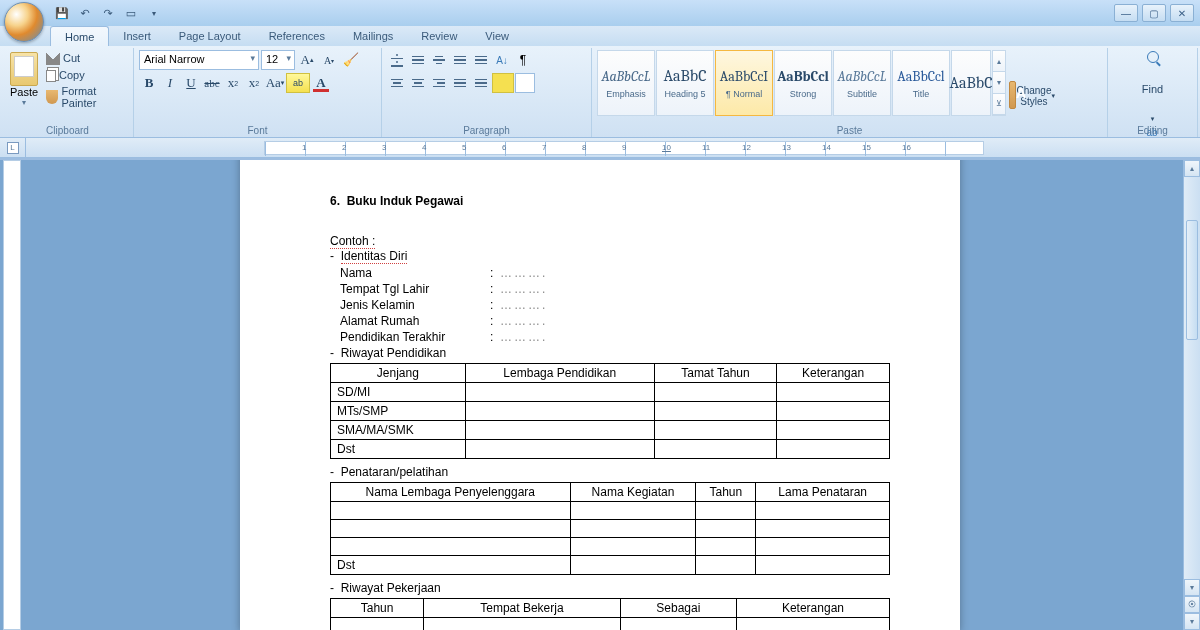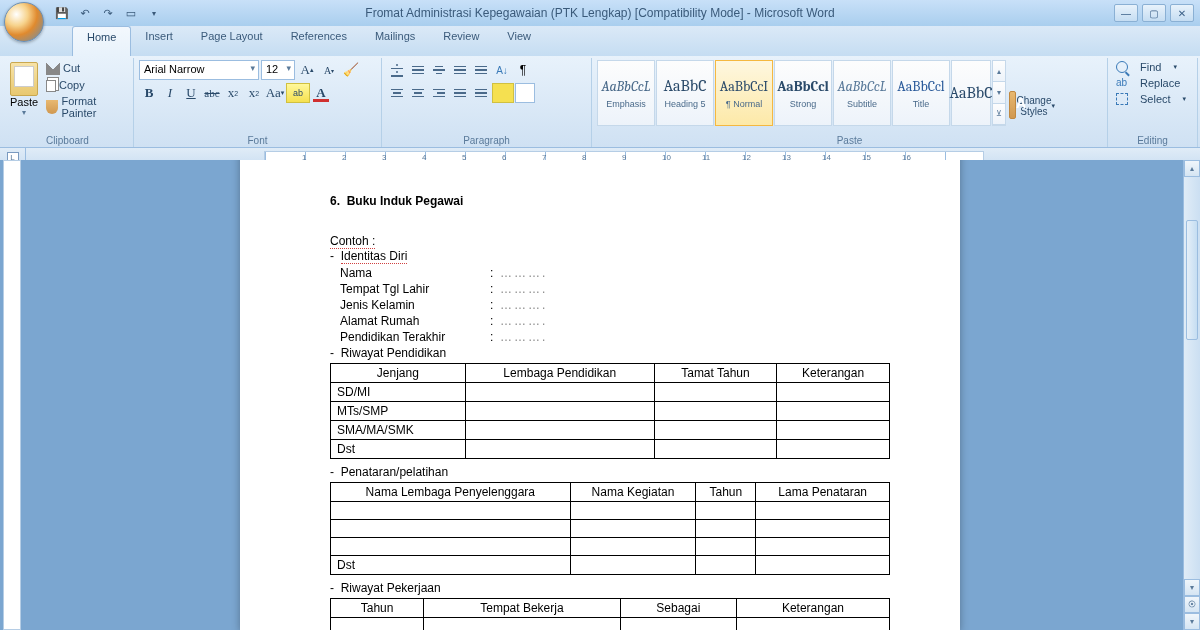--- a/index.html
+++ b/index.html
@@ -8,21 +8,21 @@
 
 .titlebar { height:26px; background:linear-gradient(#c8e0f8,#a9ceee); display:flex; align-items:center; position:relative; }
 .office-btn { width:40px; height:40px; position:absolute; top:2px; left:4px; z-index:10; border-radius:50%; background:radial-gradient(circle at 30% 30%,#fff 0,#f7d38c 30%,#e08a2e 55%,#5c8fbd 100%); border:1px solid #6b8fb5; box-shadow:0 1px 3px rgba(0,0,0,.3); }
 .qat { margin-left:52px; display:flex; gap:3px; align-items:center; }
 .qat-btn { width:20px; height:20px; display:flex; align-items:center; justify-content:center; color:#3a5a7a; cursor:pointer; }
 .title-text { position:absolute; left:50%; transform:translateX(-50%); color:#3a5a7a; font-size:12px; }
 .winbtns { position:absolute; right:6px; display:flex; gap:4px; }
 .winbtn { width:24px; height:18px; background:linear-gradient(#e8f2fb,#c5ddf2); border:1px solid #8ab0d4; border-radius:2px; display:flex; align-items:center; justify-content:center; color:#3c6189; font-size:10px; cursor:pointer; }
 
 
-.tabs { height:30px; background:linear-gradient(#dbe9f7,#c5ddf2); display:flex; padding-left:72px; }
+.tabs { height:20px; background:linear-gradient(#dbe9f7,#c5ddf2); display:flex; padding-left:50px; }
 .tab { padding:4px 14px 0; color:#3a5a7a; cursor:pointer; border-top-left-radius:3px; border-top-right-radius:3px; }
 .tab.active { background:linear-gradient(#f3f8fd,#e8f2fb); border:1px solid #9bbde0; border-bottom:none; color:#2a4a6a; }
 
 
 .ribbon { height:92px; background:linear-gradient(#e8f2fb,#cfe1f3); border-bottom:1px solid #9bbde0; display:flex; padding:2px 2px 0 2px; }
 .group { border-right:1px solid #b5d0e8; padding:2px 5px 0; display:flex; flex-direction:column; position:relative; }
 .group-label { position:absolute; bottom:1px; left:0; right:0; text-align:center; font-size:10px; color:#5a7a9a; }
 .group-body { flex:1; display:flex; gap:3px; }
 
 
@@ -67,21 +67,21 @@
 .sbox.sub .prev { color:#5a7a9a; font-style:italic; }
 .sbox.ttl .prev { color:#2a5a9a; }
 .sarrows { width:14px; display:flex; flex-direction:column; border:1px solid #c5d8ea; }
 .sarrows div { flex:1; display:flex; align-items:center; justify-content:center; font-size:8px; color:#5a7a9a; border-bottom:1px solid #c5d8ea; cursor:pointer; background:linear-gradient(#fdfdfd,#edf3fa); }
 .change-sty { width:46px; display:flex; flex-direction:row; align-items:center; padding-top:4px; cursor:pointer; color:#2a4a6a; font-size:10px; text-align:center; }
 .change-sty-ico { width:28px; height:28px; background:linear-gradient(#e8b870,#d09850); border:1px solid #c08840; border-radius:2px; margin-bottom:2px; position:relative; }
 .change-sty-ico:before { content:"A"; position:absolute; top:3px; left:6px; color:#fff; font-weight:bold; font-size:14px; }
 
 
 .edit-col { display:flex; flex-direction:column; gap:2px; font-size:11px; color:#2a4a6a; }
-.edit-row { display:flex; align-items:center; gap:12px; cursor:pointer; padding:1px 3px; }
+.edit-row { display:flex; align-items:center; gap:20px; cursor:pointer; padding:1px 3px;flex-direction:column; }
 .find-ico { width:12px; height:12px; border:1.5px solid #3a7ab8; border-radius:50%; position:relative; }
 .find-ico:after { content:""; position:absolute; width:5px; height:1.5px; background:#3a7ab8; bottom:-2px; right:-3px; transform:rotate(45deg); }
 .repl-ico { width:12px; height:12px; font-size:10px; color:#3a7ab8; }
 .sel-ico { width:12px; height:12px; border:1px dashed #3a7ab8; }
 
 
 .ruler-bar { height:20px; background:linear-gradient(#e0ecf7,#cbdff2); border-bottom:1px solid #9bbde0; display:flex; }
 .ruler-corner { width:26px; border-right:1px solid #9bbde0; display:flex; align-items:center; justify-content:center; }
 .rc-box { width:12px; height:12px; border:1px solid #7a9ac0; background:#fff; display:flex; align-items:center; justify-content:center; font-size:8px; color:#5a7a9a; }
 .ruler { flex:1; position:relative; margin-left:238px; }
@@ -109,21 +109,20 @@
 
 <div class="titlebar">
   <div class="office-btn"></div>
   <div class="qat">
     <div class="qat-btn">💾</div>
     <div class="qat-btn">↶</div>
     <div class="qat-btn">↷</div>
     <div class="qat-btn">▭</div>
     <div class="qat-btn" style="font-size:8px;">▾</div>
   </div>
-  <div class="title-text">Fromat Administrasi Kepegawaian (PTK Lengkap) [Compatibility Mode] - Microsoft Word</div>
   <div class="winbtns">
     <div class="winbtn">—</div>
     <div class="winbtn">▢</div>
     <div class="winbtn">✕</div>
   </div>
 </div>
 
 <div class="tabs">
   <div class="tab active">Home</div>
   <div class="tab">Insert</div>

